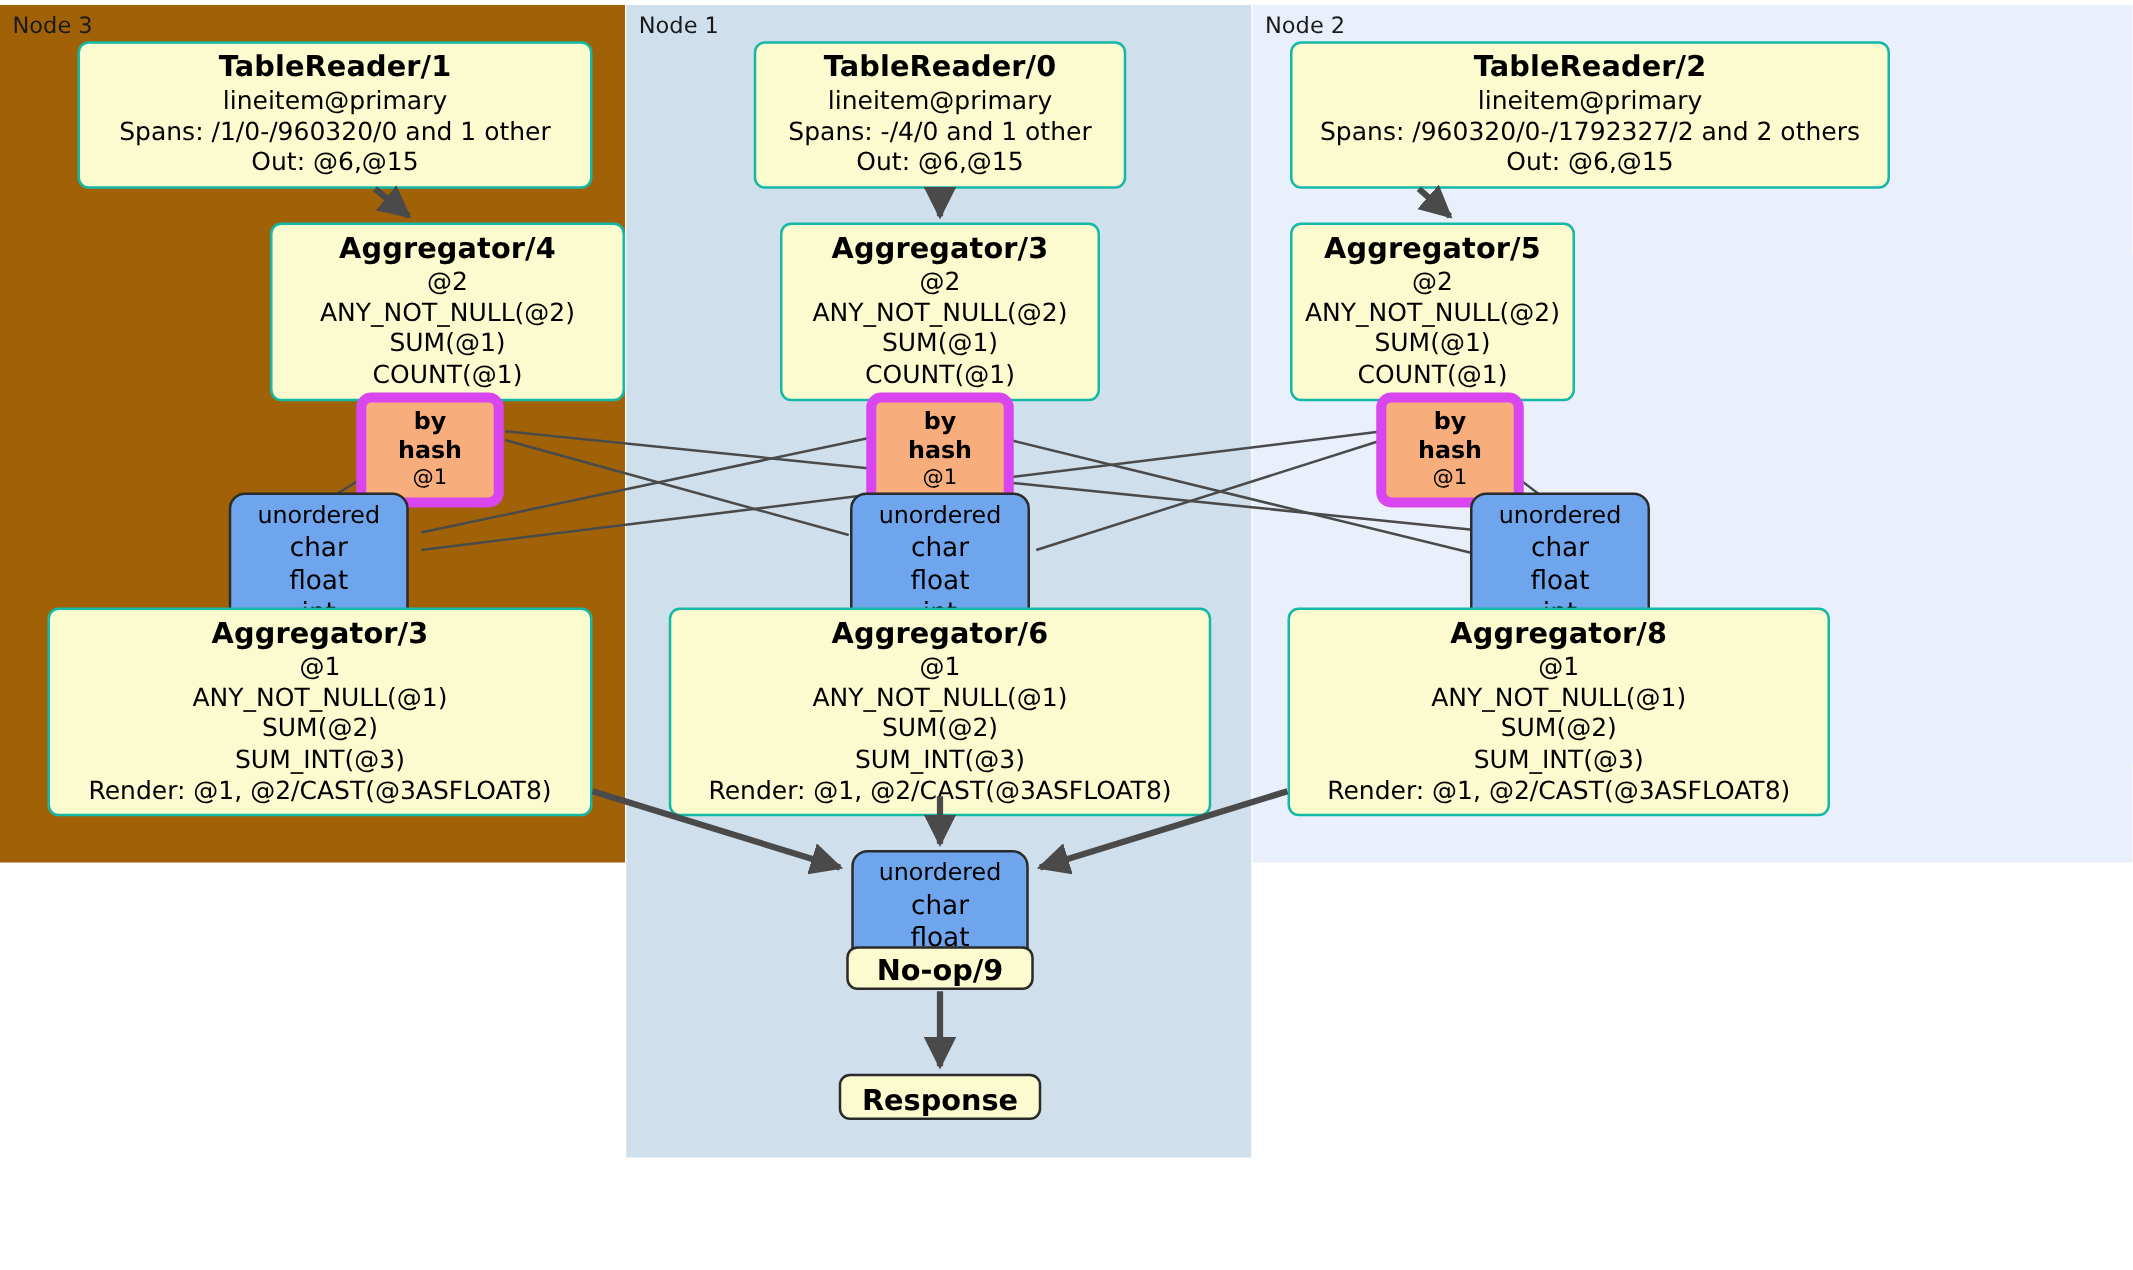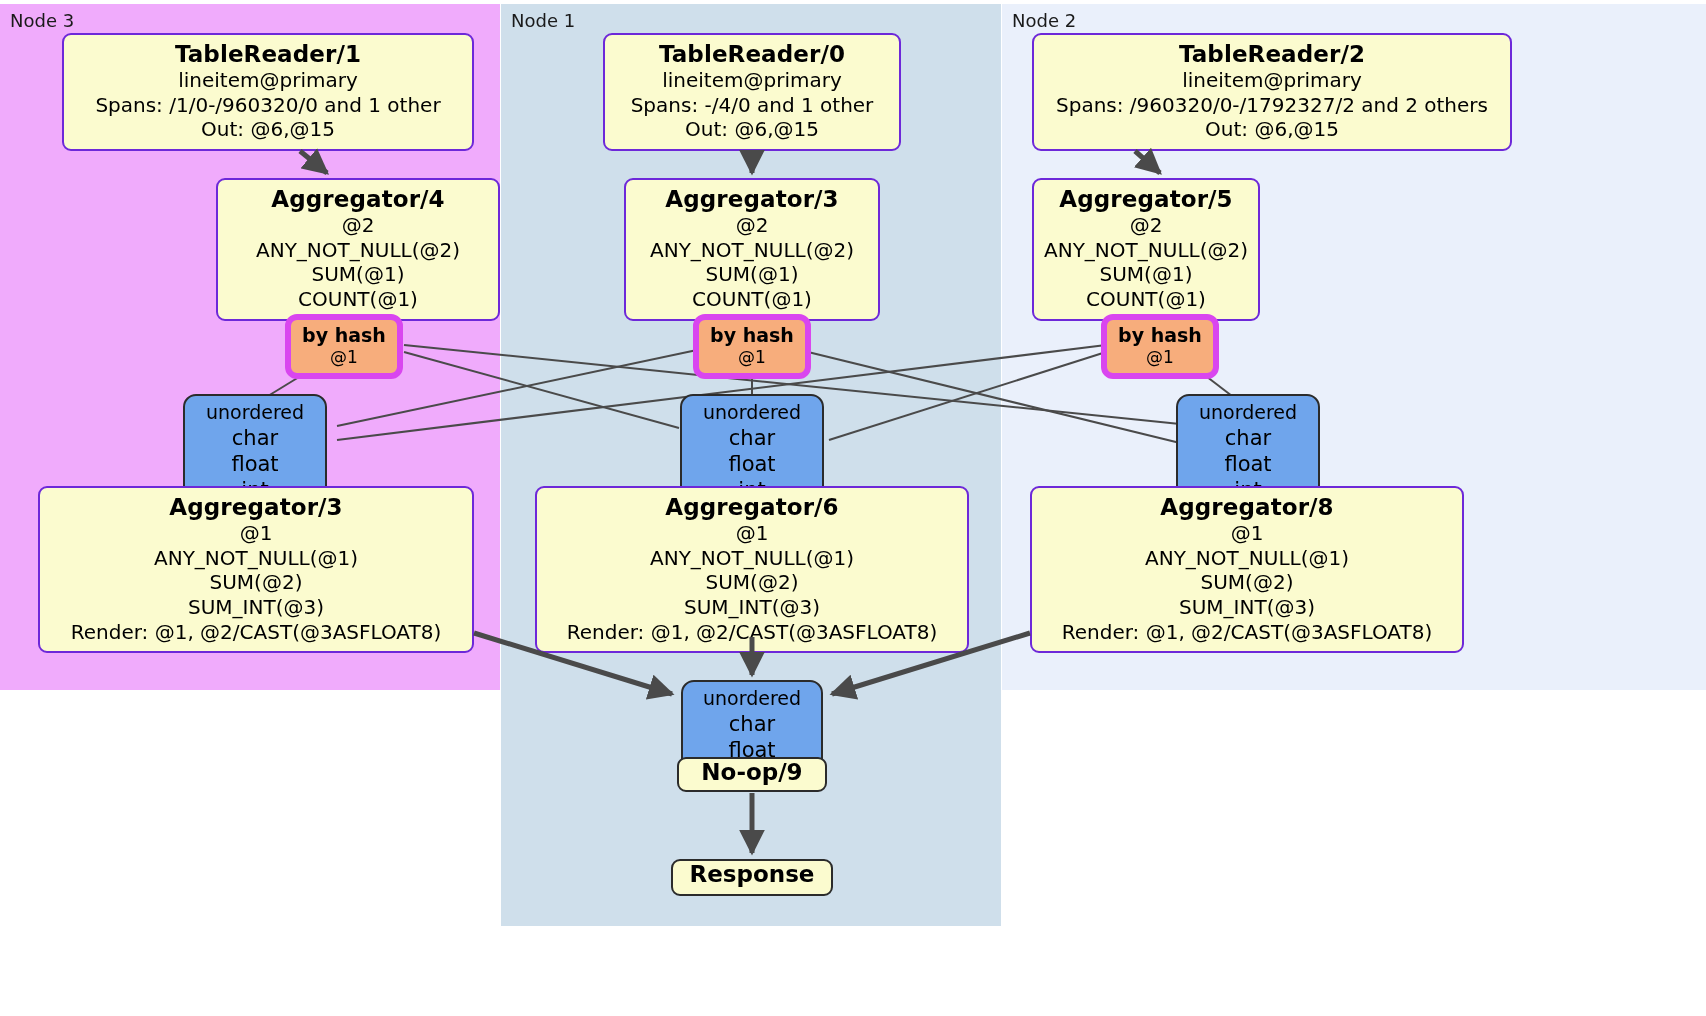--- a/index.html
+++ b/index.html
@@ -29,60 +29,60 @@
   .panel-label {
     position: absolute;
     top: 6px;
     left: 10px;
     font-size: 18px;
     color: #1a1a1a;
     font-family: "DejaVu Sans", sans-serif;
     white-space: nowrap;
   }
 
-  #panel-node3 { left: 0px;    top: 4px; width: 500px; height: 686px; background: #f0abfc; }
+  #panel-node3 { left: 0px;    top: 4px; width: 500px; height: 686px; background: #a16207; }
   #panel-node1 { left: 501px;  top: 4px; width: 500px; height: 922px; background: #cfdfeb; }
   #panel-node2 { left: 1002px; top: 4px; width: 704px; height: 686px; background: #eaf0fb; }
 
   
   #edges {
     position: absolute;
     left: 0; top: 0;
     width: 1706px;
     height: 1016px;
     pointer-events: none;
   }
 
   
   .proc {
     position: absolute;
     box-sizing: border-box;
     background: #fbfbcf;
-    border: 2px solid #6d28d9;
+    border: 2px solid #14b8a6;
     border-radius: 9px;
     text-align: center;
     padding: 5px 8px 7px 8px;
     line-height: 1.23;
     font-size: 20px;
     color: #000;
     font-family: "DejaVu Sans", sans-serif;
   }
   .proc .ttl {
     font-weight: bold;
     font-size: 23px;
     display: block;
     letter-spacing: 0.1px;
   }
   .proc .ln { display: block; font-size: 20px; }
 
   .router {
     position: absolute;
     box-sizing: border-box;
     background: #f7ad7c;
-    border: 6px solid #d946ef;
+    border: 8px solid #d946ef;
     border-radius: 12px;
     text-align: center;
     padding: 4px 10px 6px 10px;
     line-height: 1.2;
     color: #000;
     font-family: "DejaVu Sans", sans-serif;
   }
   .router .ttl { font-weight: bold; font-size: 19px; display: block; }
   .router .ln  { font-size: 17px; display: block; }
 
@@ -105,21 +105,21 @@
     position: absolute;
     box-sizing: border-box;
     background: #fbfbcf;
     border: 2px solid #2b2b2b;
     border-radius: 9px;
     text-align: center;
     font-weight: bold;
     font-size: 23px;
     color: #000;
     display: flex;
-    align-items: flex-start;
+    align-items: flex-end;
     justify-content: center;
     font-family: "DejaVu Sans", sans-serif;
   }
 
   
   .proc, .router, .sync, .small-box { z-index: 3; }
   #edges-thin  { z-index: 2; }
 </style>
 </head>
 <body>

